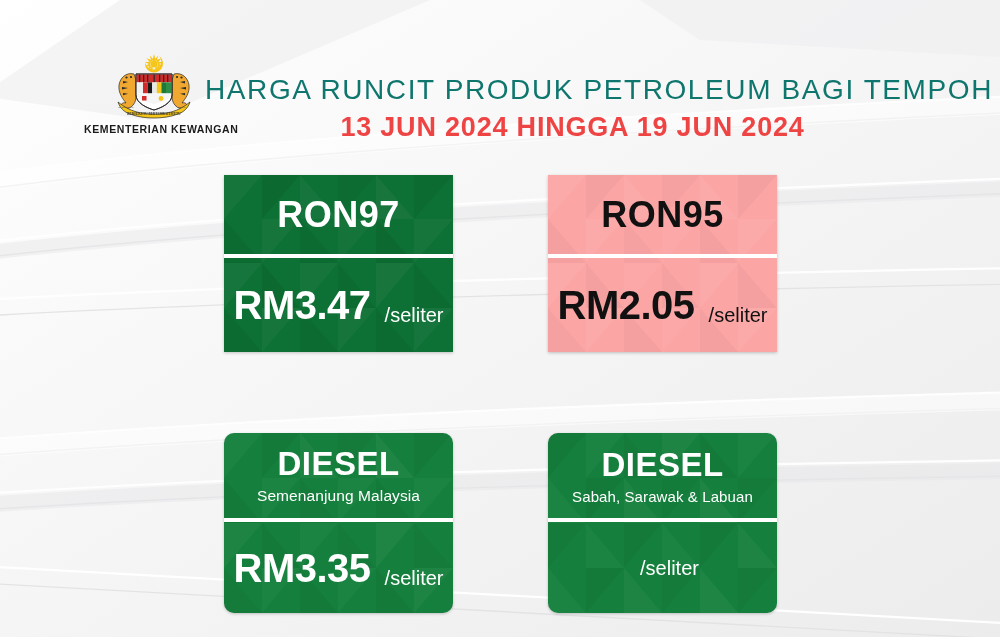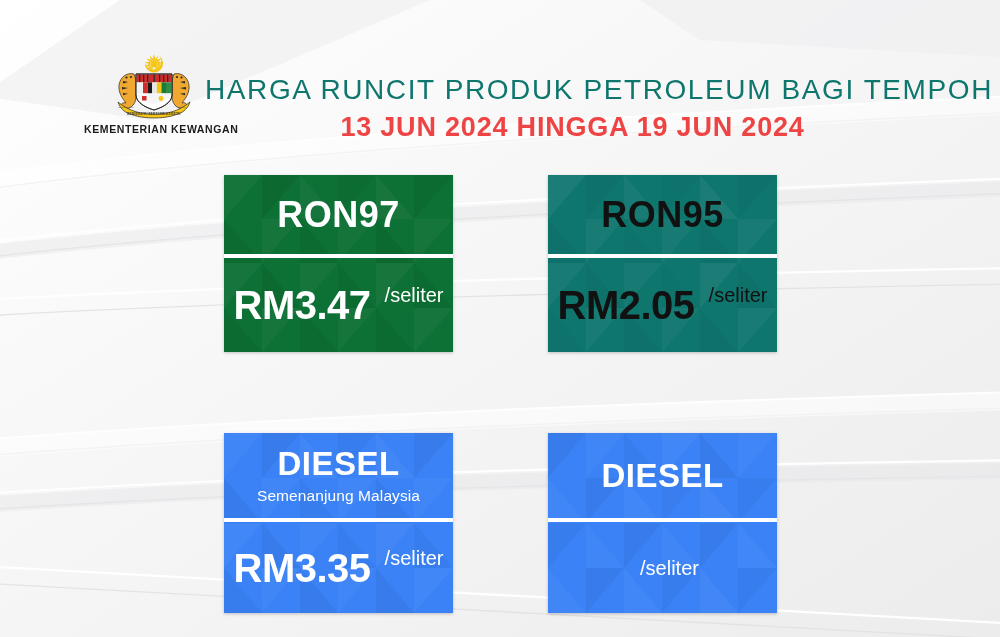--- a/index.html
+++ b/index.html
@@ -63,21 +63,21 @@
 
   .fuel-name{
     font-family:"Liberation Sans", sans-serif;
     font-weight:bold; font-size:36px; letter-spacing:0.5px; line-height:1;
   }
   .fuel-sub{
     font-family:"Liberation Sans", sans-serif;
     font-weight:normal; font-size:15.5px; letter-spacing:0.1px;
     line-height:1; margin-top:8px;
   }
-  .price-wrap{ display:flex; align-items:flex-start; white-space:nowrap; }
+  .price-wrap{ display:flex; align-items:flex-end; white-space:nowrap; }
   .price{
     font-family:"Liberation Sans", sans-serif;
     font-weight:bold; font-size:40px; letter-spacing:-0.5px; line-height:1;
   }
   .unit{
     font-family:"Liberation Sans", sans-serif;
     font-weight:normal; font-size:20px; line-height:1; margin-left:14px;
   }
 
   
@@ -91,27 +91,27 @@
   #card-ron97 .rule, #card-ron95 .rule { height:4px; }
   #card-diesel-peninsular .rule, #card-diesel-east .rule { height:4px; }
 
   
   .theme-green{ background:#0d7034; }
   .theme-green .rule{ background:#ffffff; }
   .theme-green .fuel-name,
   .theme-green .price,
   .theme-green .unit{ color:#ffffff; }
 
-  .theme-yellow{ background:#0f766e; }
+  .theme-yellow{ background:#fca5a5; }
   .theme-yellow .rule{ background:#ffffff; }
   .theme-yellow .fuel-name,
   .theme-yellow .price,
   .theme-yellow .unit{ color:#111111; }
 
-  .theme-grey{ background:#3b82f6; }
+  .theme-grey{ background:#15803d;border-radius:10px; }
   .theme-grey .rule{ background:#ffffff; }
   .theme-grey .fuel-name,
   .theme-grey .fuel-sub,
   .theme-grey .price,
   .theme-grey .unit{ color:#ffffff; }
 
   #card-diesel-peninsular .fuel-name,
   #card-diesel-east .fuel-name{ font-size:33px; }
   #card-diesel-east .fuel-sub{ font-size:15px; }
 </style>
@@ -411,20 +411,21 @@
       <polygon points="38,135 76,135 38,180" fill="#000000" opacity="0.08"></polygon>
       <polygon points="76,135 114,180 76,180" fill="#ffffff" opacity="0.07"></polygon>
       <polygon points="114,135 152,135 114,180" fill="#000000" opacity="0.07"></polygon>
       <polygon points="152,135 190,180 152,180" fill="#ffffff" opacity="0.08"></polygon>
       <polygon points="190,135 229,135 190,180" fill="#000000" opacity="0.07"></polygon>
     </g>
   </svg>
   <div class="inner">
     <div class="top">
       <div class="fuel-name">DIESEL</div>
+      <div class="fuel-sub">Sabah, Sarawak &amp; Labuan</div>
     </div>
     <div class="rule"></div>
     <div class="bot">
       <div class="price-wrap">
         <span class="unit">/seliter</span>
       </div>
     </div>
   </div>
 </div>
 

